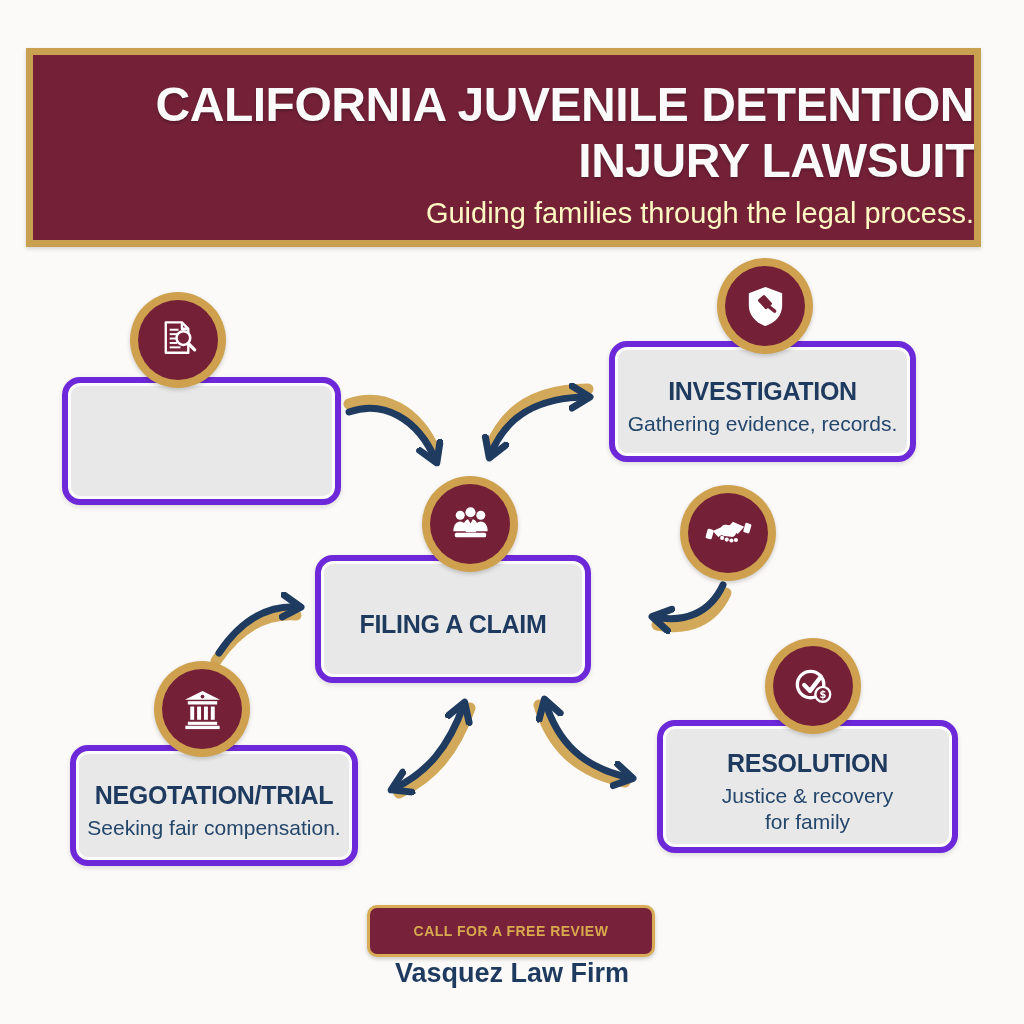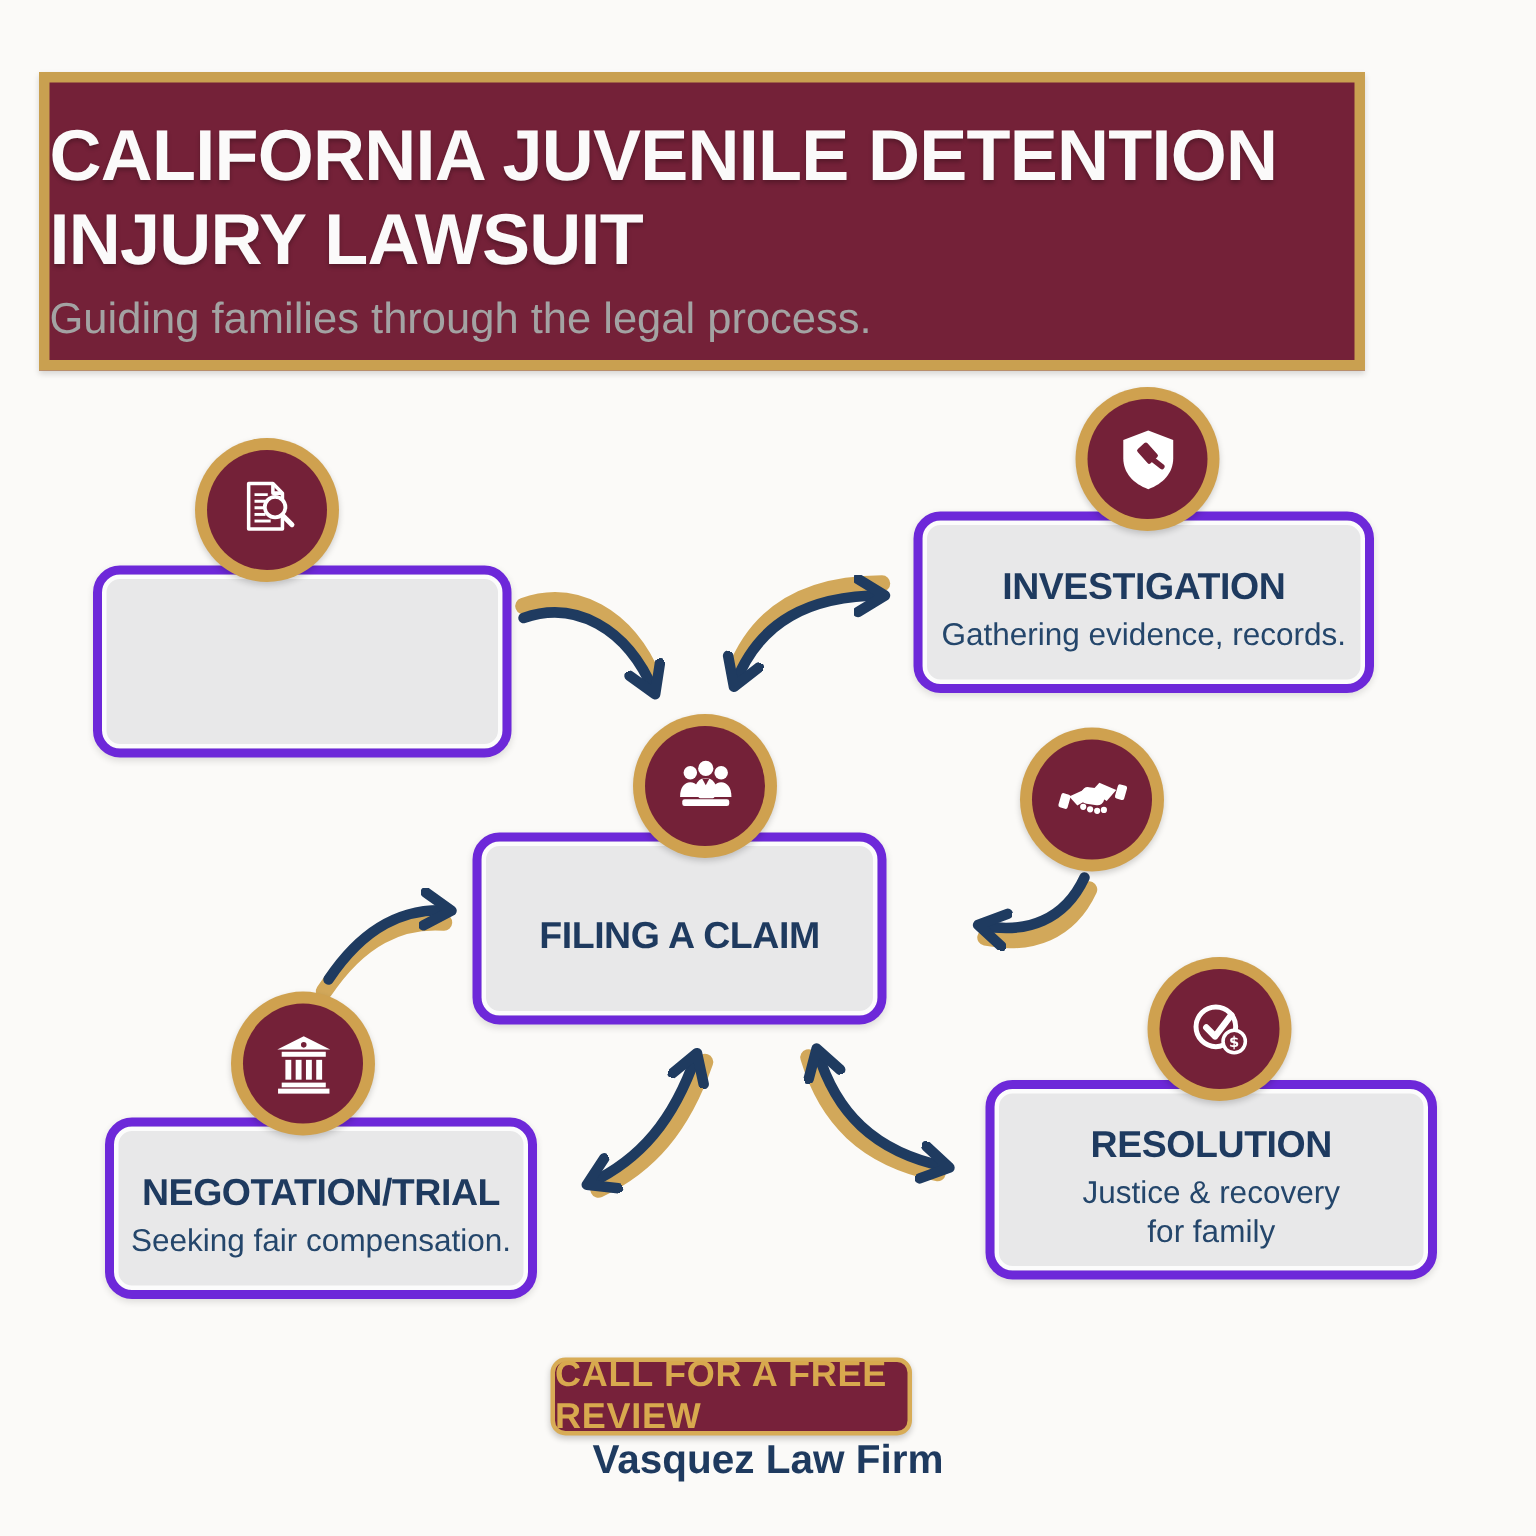--- a/index.html
+++ b/index.html
@@ -9,39 +9,39 @@
   }
   .canvas{
     position:relative;
     width:1024px;height:1024px;
     background:#fbfaf8;
     overflow:hidden;
   }
 
   
   .banner{
-    position:absolute;left:26px;top:48px;width:884px;height:199px;
+    position:absolute;left:26px;top:48px;width:955px;height:199px;
     box-sizing:border-box;
     background:#742138;
     border:7px solid #c9a050;
-    text-align:left;
+    text-align:right;
     box-shadow:0 2px 4px rgba(0,0,0,.15);
   }
   .banner-title{
     margin-top:22px;
     color:#fbfafa;
     font-size:48px;
     font-weight:bold;
     line-height:56px;
     letter-spacing:-.5px;
     text-shadow:0 2px 3px rgba(0,0,0,.25);
   }
   .banner-subtitle{
     margin-top:8px;
-    color:#a3a3a3;
+    color:#fef9c3;
     font-size:29px;
   }
 
   
   .step-box{
     position:absolute;
     box-sizing:border-box;
     background:#e8e8e9;
     border:6px solid #6d28d9;
     border-radius:18px;
@@ -85,28 +85,28 @@
   #circ-filing{left:422px;top:476px;}
   #circ-negot{left:154px;top:661px;}
   #circ-resol{left:765px;top:638px;}
   #circ-handshake{left:680px;top:485px;}
 
   
   .arrows{position:absolute;left:0;top:0;pointer-events:none;}
 
   
   .cta-button{
-    position:absolute;left:367px;top:905px;width:241px;height:52px;
+    position:absolute;left:367px;top:905px;width:288px;height:52px;
     box-sizing:border-box;
     background:#77213a;
     border:3px solid #d8ac56;
     border-radius:10px;
     display:flex;align-items:center;justify-content:center;
     color:#d8a94e;
-    font-size:24px;font-weight:bold;letter-spacing:.5px;
+    font-size:14px;font-weight:bold;letter-spacing:.5px;
     cursor:pointer;
     box-shadow:0 2px 4px rgba(0,0,0,.2);
   }
   .firm-name{
     position:absolute;left:0;top:958px;width:1024px;
     text-align:center;
     color:#1e3a5f;
     font-size:27px;font-weight:bold;
   }
 </style>

